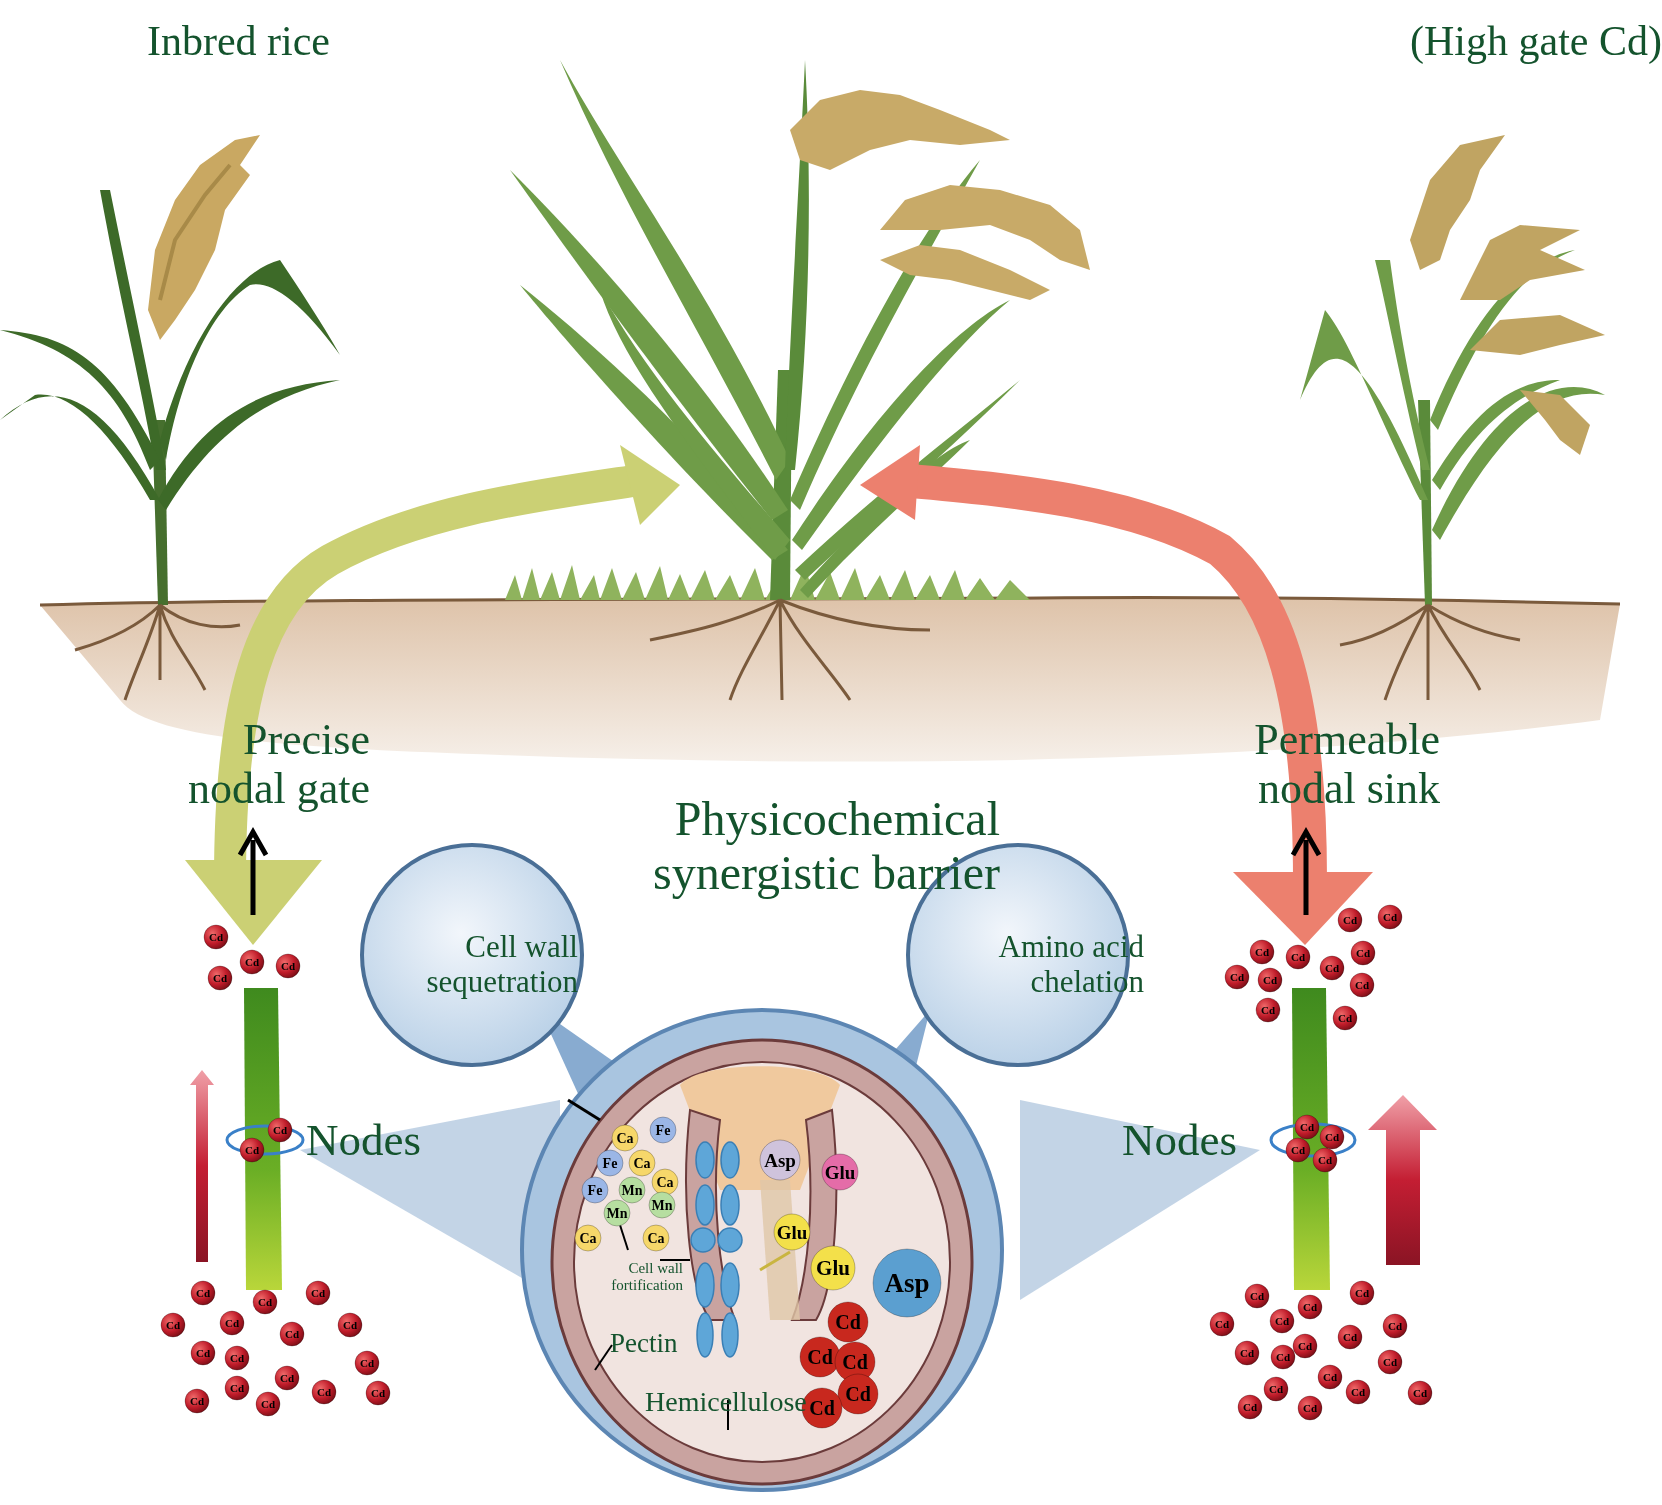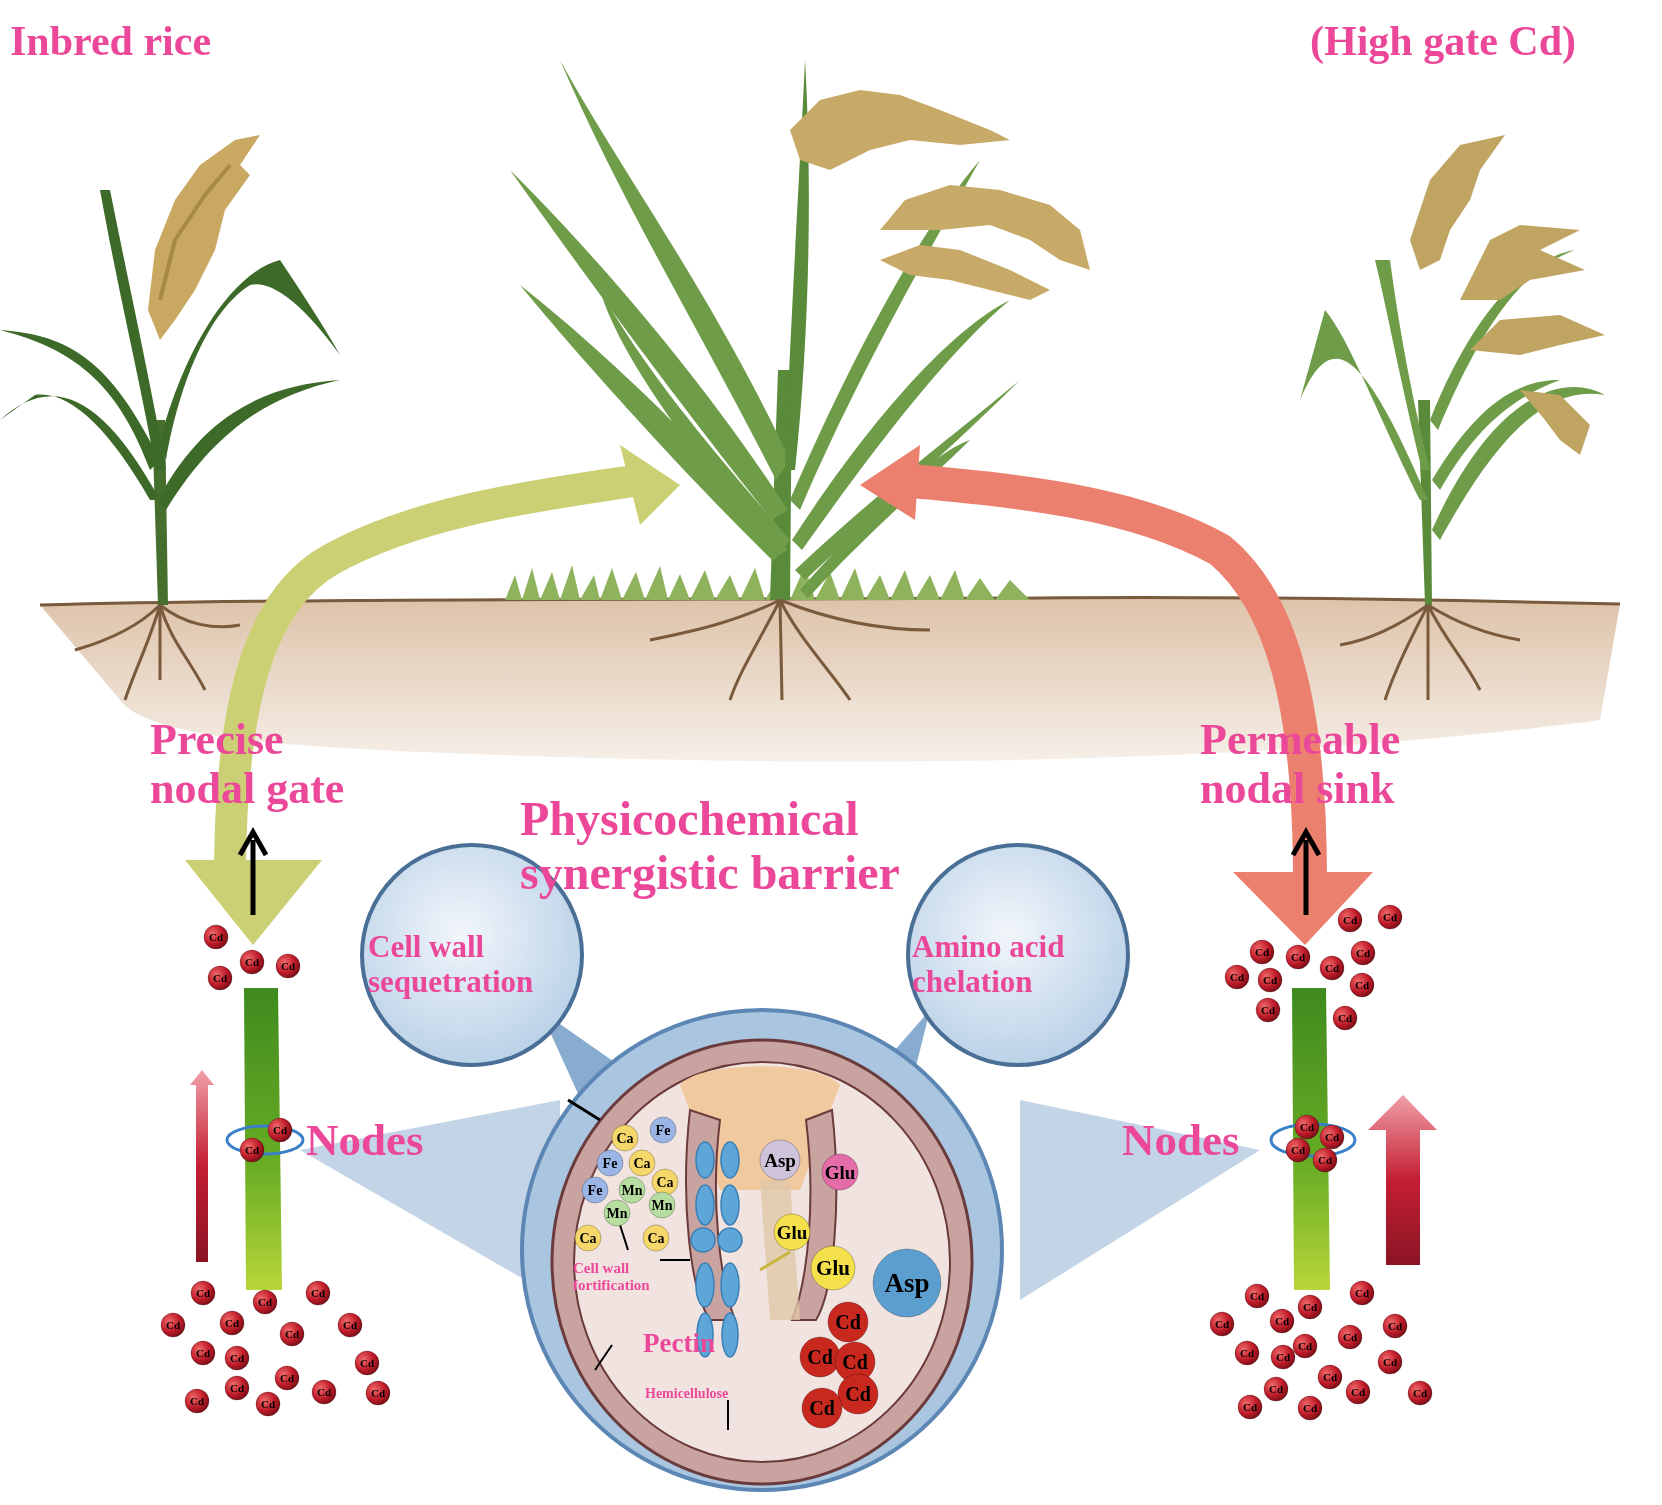--- a/index.html
+++ b/index.html
@@ -1,19 +1,19 @@
 <!DOCTYPE html>
 <html><head>
 <meta charset="utf-8">
 <style>
   html, body { margin:0; padding:0; background:#ffffff; }
   body { width:1662px; height:1505px; position:relative; overflow:hidden;
          font-family:"Liberation Serif", "DejaVu Serif", serif; }
   #scene { position:absolute; left:0; top:0; }
-  .lbl { position:absolute; font-weight:bold; color:#ec4899; text-align:left; line-height:1.12; }
+  .lbl { position:absolute; font-weight:normal; color:#14532d; text-align:right; line-height:1.12; }
   .title { font-size:42px; }
   .mid { font-size:44px; }
   .big { font-size:48px; }
   .bubble-txt { font-size:31px; }
   .nodes { font-size:45px; }
   svg text { font-family:"Liberation Serif", "DejaVu Serif", serif; font-weight:bold; }
 </style>
 </head>
 <body>
 
@@ -503,14 +503,14 @@
   <div>Amino acid</div>
   <div>chelation</div>
 </div>
 <div class="lbl nodes" style="left:306px; top:1115px;">Nodes</div>
 <div class="lbl nodes" style="left:1122px; top:1115px;">Nodes</div>
 
 <div class="lbl" style="left:573px; top:1260px; font-size:15px; width:110px;">
   <div>Cell wall</div>
   <div>fortification</div>
 </div>
-<div class="lbl" style="left:610px; top:1328px; font-size:27px;margin-left:33px;">Pectin</div>
-<div class="lbl" style="left:645px; top:1386px; font-size:14px;">Hemicellulose</div>
+<div class="lbl" style="left:610px; top:1328px; font-size:27px;">Pectin</div>
+<div class="lbl" style="left:645px; top:1386px; font-size:28px;">Hemicellulose</div>
 
 </body></html>

